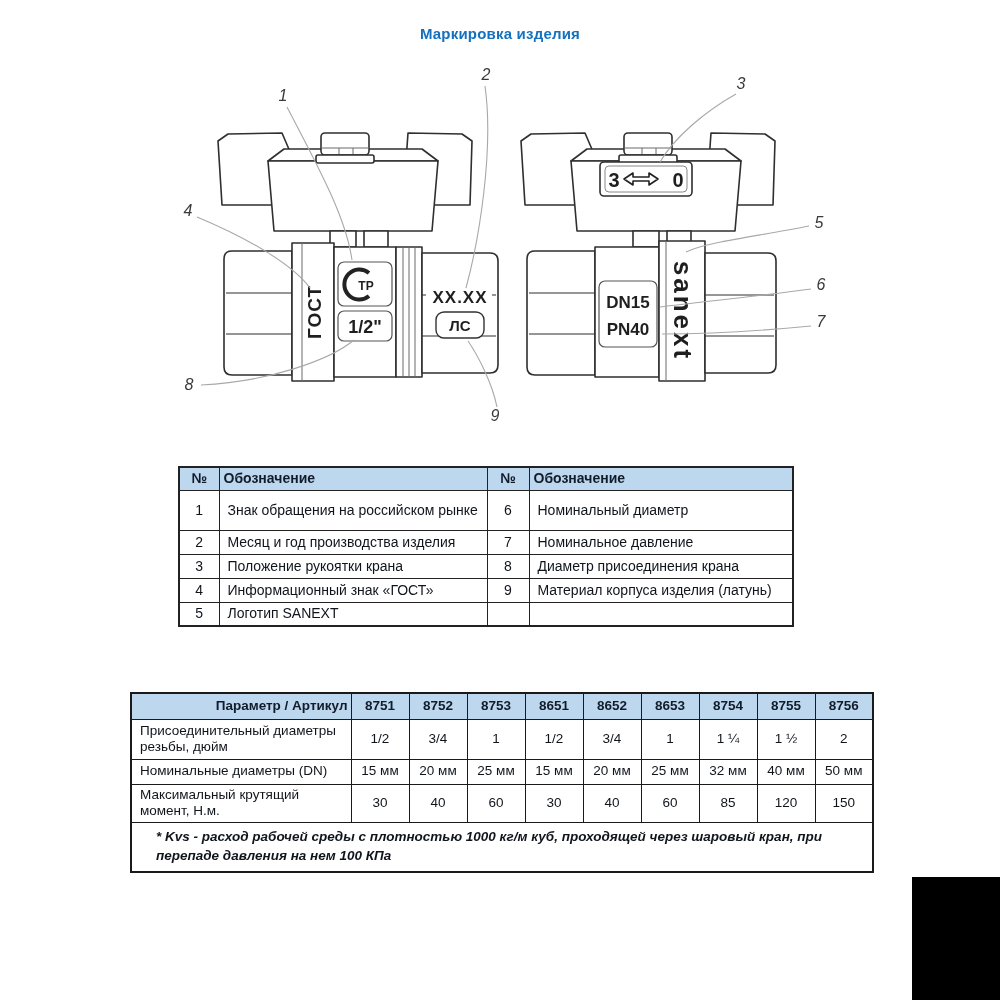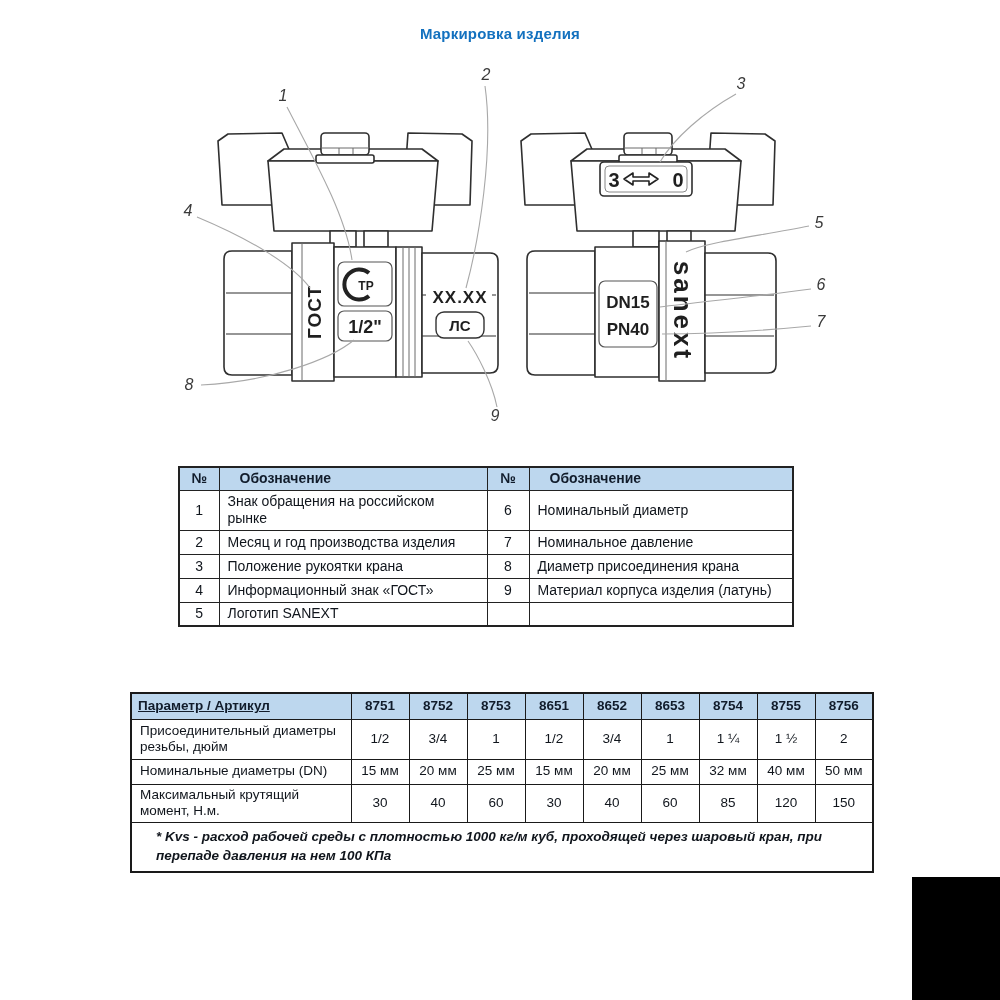--- a/index.html
+++ b/index.html
@@ -6,37 +6,37 @@
   .page{position:relative;width:1000px;height:1000px;background:#fff;
         font-family:"Liberation Sans",sans-serif;color:#10151c;overflow:hidden;}
   .title{position:absolute;top:25px;left:0;width:100%;margin:0;text-align:center;
          font-size:15px;font-weight:700;color:#1371bf;letter-spacing:.2px;}
   svg text{font-family:"Liberation Sans",sans-serif;}
 
   
   table.legend{position:absolute;left:178px;top:466px;width:614px;
                border-collapse:collapse;table-layout:fixed;font-size:14px;}
   table.legend th,table.legend td{border:1.3px solid #222;vertical-align:middle;
-               padding:1px 20px;line-height:1.2;}
+               padding:1px 4px;line-height:1.2;}
   table.legend th{background:#bdd7ee;font-weight:700;color:#111c2b;text-align:left;}
   table.legend .num{text-align:center;padding:1px 2px;}
   table.legend .desc{padding-left:8px;}
   table.legend tr{height:24px;}
   table.legend tr.hdr{height:23px;}
   table.legend tr.tall{height:40px;}
   table.legend{border:2px solid #222;}
 
   
   table.params{position:absolute;left:130px;top:692px;width:742px;
                border-collapse:collapse;table-layout:fixed;font-size:13.5px;
                border:2px solid #1a1a1a;}
   table.params th,table.params td{border:1.3px solid #1a1a1a;vertical-align:middle;
                padding:1px 3px;line-height:1.22;}
   table.params th{background:#bdd7ee;font-weight:700;color:#111c2b;text-align:center;}
-  table.params th.plabel{text-align:left;padding-left:6px;text-decoration:underline;}
+  table.params th.plabel{text-align:right;padding-left:20px;}
   table.params td{text-align:center;}
   table.params td.plabel{text-align:left;padding-left:8px;}
   table.params tr.hdr{height:26px;}
   table.params tr.h2{height:40px;}
   table.params tr.h1{height:25px;margin-top:8px;}
   table.params tr.h2b{height:38px;}
   table.params tr.h2c{height:36px;}
   table.params td.foot{font-style:italic;font-weight:600;text-align:left;
                height:44px;padding:2px 24px;line-height:1.4;}
   .redact{position:absolute;left:912px;top:877px;width:88px;height:123px;background:#000;}

